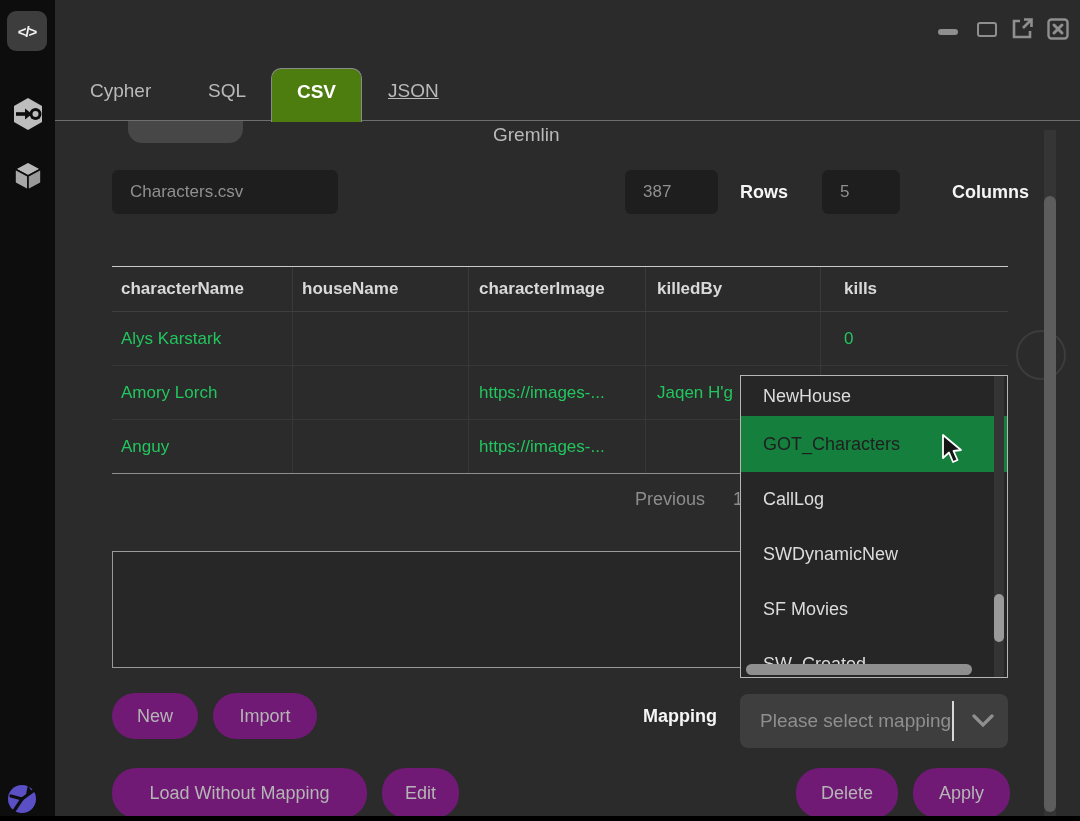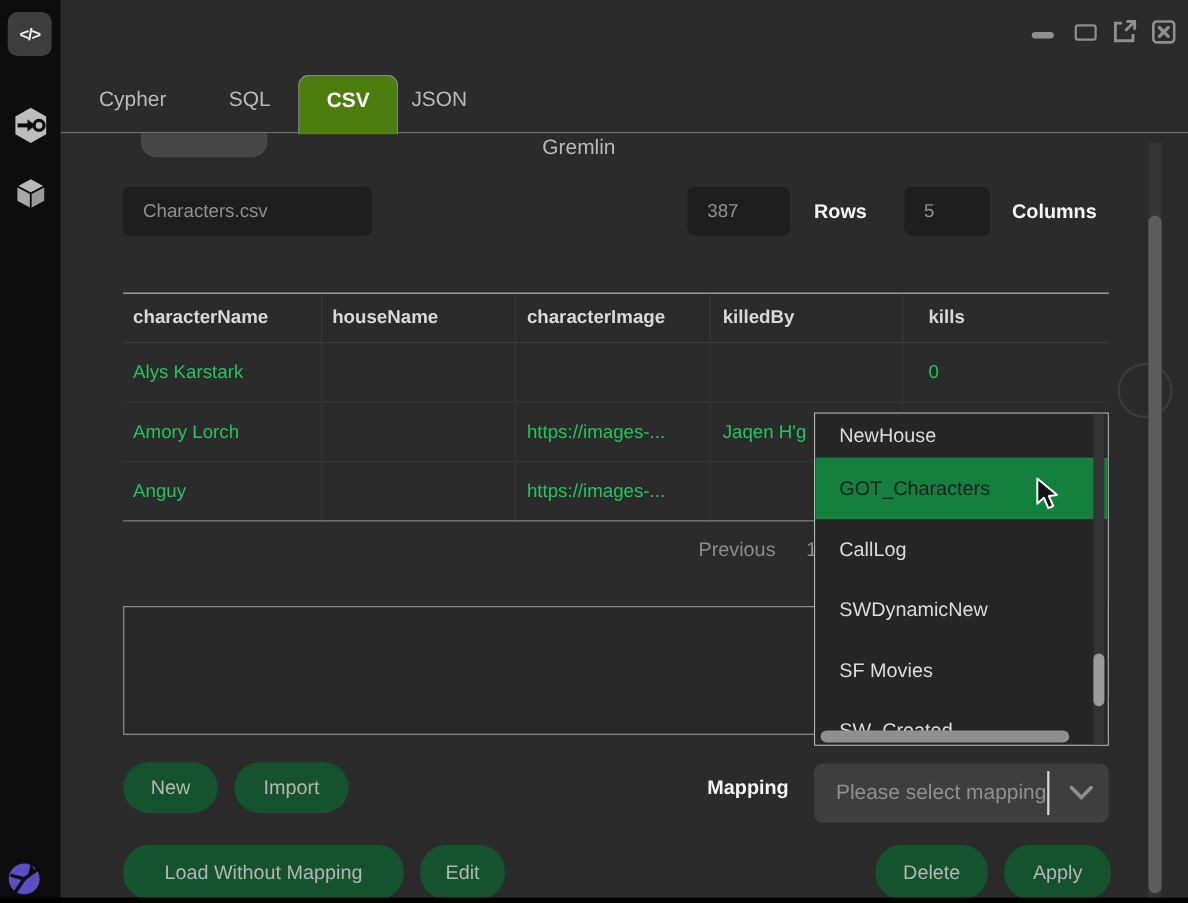--- a/index.html
+++ b/index.html
@@ -52,21 +52,21 @@
 
   
   .pagination { position:absolute; left:635px; top:489px; color:#8d8d8d; font-size:18px; }
   .page-num { position:absolute; left:733px; top:489px; color:#8d8d8d; font-size:18px; }
 
   
   .bigbox { position:absolute; left:112px; top:551px; width:896px; height:117px;
     background:#272727; border:1px solid #9a9a9a; }
 
   
-  .pill { position:absolute; background:#14532d; border-radius:24px; color:#b5b5b5; font-size:18px;
+  .pill { position:absolute; background:#701a75; border-radius:24px; color:#b5b5b5; font-size:18px;
     display:flex; align-items:center; justify-content:center; }
 
   
   .mapping-label { position:absolute; left:643px; top:693px; height:46px; display:flex; align-items:center;
     color:#f5f5f5; font-size:18px; font-weight:bold; }
   .mapping-select { position:absolute; left:740px; top:694px; width:268px; height:54px;
     background:#3e3e3e; border-radius:8px; display:flex; align-items:center; }
   .mapping-select .ph { padding-left:20px; color:#8f8f8f; font-size:19px; }
   .ibeam { position:absolute; left:212px; top:7px; width:2px; height:40px; background:#d8d8d8; }
   .chev { position:absolute; right:14px; top:20px; }
@@ -94,42 +94,42 @@
 <body>
 
 <div id="app">
 
   <div class="tabbar">
     <div class="tab" style="left:35px;">Cypher</div>
     <div class="tab" style="left:153px;">SQL</div>
     <div class="tab-active-box">
       <div class="tab-active-label">CSV</div>
     </div>
-    <div class="tab" style="left:319px;">JSON</div>
+    <div class="tab" style="left:333px;text-decoration:underline;">JSON</div>
     <div class="tab" style="left:438px;margin-top:44px;">Gremlin</div>
   </div>
 
   <div class="partial-btn"></div>
 
   <div class="winctl min-bar"></div>
   <div class="winctl max-box"></div>
   <svg class="winctl" style="left:1011px; top:17px;" width="23" height="23" viewBox="0 0 23 23">
     <path d="M9 4 H3 V20 H19 V14" fill="none" stroke="#8f8f8f" stroke-width="2.6"></path>
     <path d="M12 11 L20 3 M13 2.5 H20.5 V10" fill="none" stroke="#8f8f8f" stroke-width="2.6"></path>
   </svg>
   <svg class="winctl" style="left:1047px; top:18px;" width="22" height="22" viewBox="0 0 22 22">
     <rect x="1.5" y="1.5" width="19" height="19" rx="3" fill="none" stroke="#8f8f8f" stroke-width="2.4"></rect>
     <path d="M7 7 L15 15 M15 7 L7 15" stroke="#8f8f8f" stroke-width="3" stroke-linecap="round"></path>
   </svg>
 
   <div class="field" style="left:112px; width:226px; padding-left:18px;">Characters.csv</div>
   <div class="field" style="left:625px; width:93px; padding-left:18px;">387</div>
   <div class="stat-label" style="left:740px;">Rows</div>
   <div class="field" style="left:822px; width:78px; padding-left:18px;">5</div>
-  <div class="stat-label" style="left:920px;text-align:right;">Columns</div>
+  <div class="stat-label" style="left:952px;text-align:right;">Columns</div>
 
   <div class="tbl">
     <div class="tbl-row tbl-head">
       <div class="cell c1">characterName</div>
       <div class="cell c2">houseName</div>
       <div class="cell c3">characterImage</div>
       <div class="cell c4">killedBy</div>
       <div class="cell c5">kills</div>
     </div>
     <div class="tbl-row tbl-body-row">

